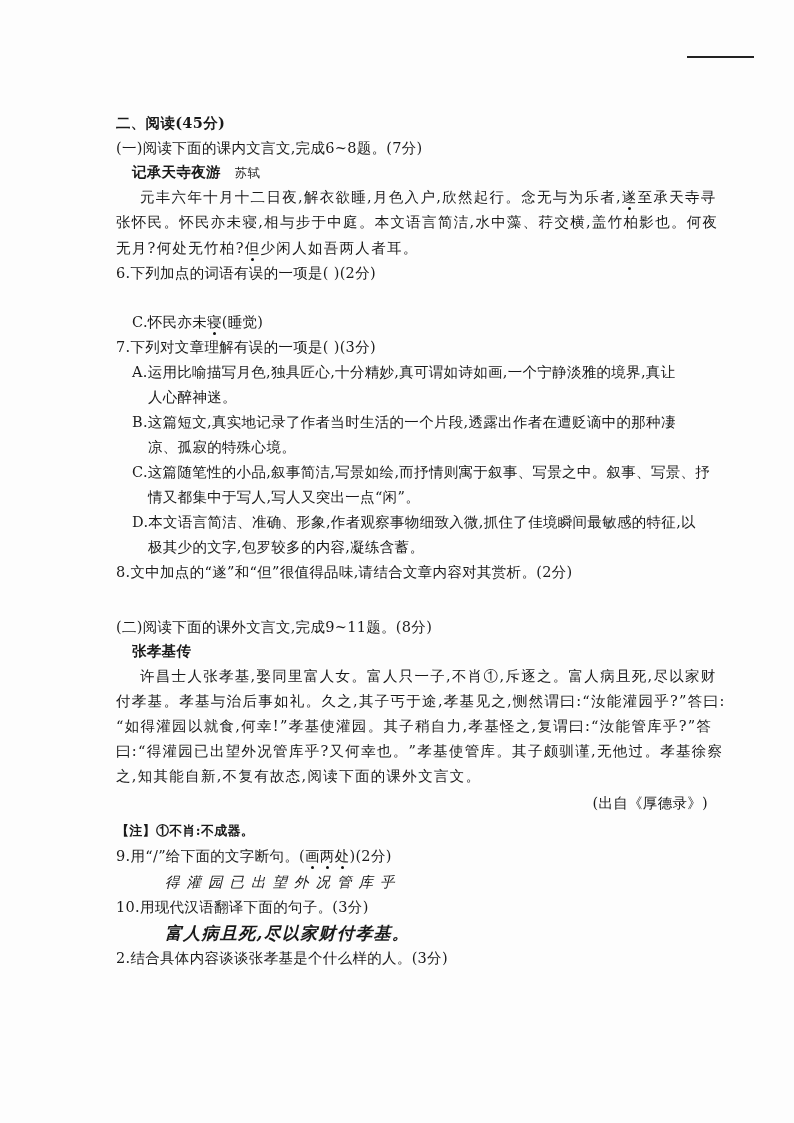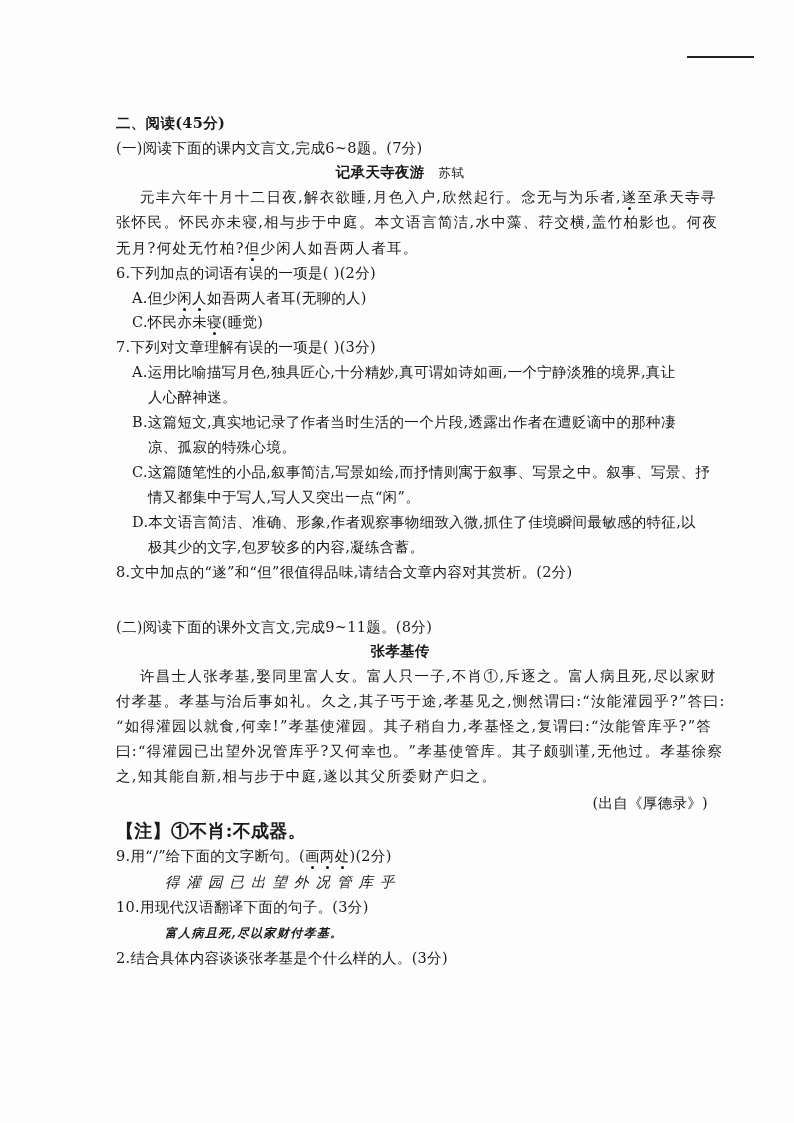--- a/index.html
+++ b/index.html
@@ -1,26 +1,26 @@
 <!DOCTYPE html>
 <html><head>
 <meta charset="utf-8">
 <style>
   html, body { margin:0; padding:0; }
   body { width:794px; height:1123px; background:#fdfdfd; position:relative; overflow:hidden;
          font-family:"DejaVu Serif","Liberation Serif",serif; color:#1a1a1a; }
   .topline { position:absolute; left:687px; top:56px; width:67px; height:2px; background:#222; }
   .ln { position:absolute; left:116px; width:592px; font-size:14.5px; line-height:20px; white-space:nowrap; letter-spacing:0.3px; }
   .bold { font-weight:bold; }
-  .center { text-align:center; left:104px; width:592px; }
+  .center { left:132px; width:592px; }
   .ind1 { left:132px; }
   .ind2 { left:148px; }
   .body { letter-spacing:1.3px; font-size:14.5px; }
   .src { text-align:right; left:116px; width:592px; }
-  .note { font-size:18px; }
+  .note { font-size:13px; }
   .wide { letter-spacing:7px; font-style:italic; font-weight:normal; }
   .author { font-weight:normal; font-size:12.5px; margin-left:14px; }
   .dot { position:relative; }
   .dot::after { content:""; position:absolute; left:50%; bottom:-5px; width:3px; height:3px; margin-left:-1.5px; background:#111; border-radius:50%; }
   .colB { position:absolute; left:416px; }
 </style>
 </head>
 <body>
 
 <div class="topline"></div>
@@ -34,21 +34,20 @@
 <div class="ln body ind2" style="top:187px;left:140px">
   <span>元丰六年十月十二日夜,解衣欲睡,月色入户,欣然起行。念无与为乐者,</span><span class="dot">遂</span><span>至承天寺寻</span>
 </div>
 <div class="ln body" style="top:212px">张怀民。怀民亦未寝,相与步于中庭。本文语言简洁,水中藻、荇交横,盖竹柏影也。何夜</div>
 <div class="ln body" style="top:238px">
   <span>无月?何处无竹柏?</span><span class="dot">但</span><span>少闲人如吾两人者耳。</span>
 </div>
 
 <div class="ln" style="top:263px">6.下列加点的词语有误的一项是(    )(2分)</div>
 <div class="ln ind1" style="top:288px;width:560px">
-  <span><span>A.但少</span><span class="dot">闲</span><span class="dot">人</span><span>如吾两人者耳(无聊的人)</span></span>
 </div>
 <div class="ln ind1" style="top:312px;width:560px">
   <span><span>C.怀民亦未</span><span class="dot">寝</span><span>(睡觉)</span></span>
 </div>
 
 <div class="ln" style="top:337px">7.下列对文章理解有误的一项是(    )(3分)</div>
 <div class="ln ind1" style="top:362px">A.运用比喻描写月色,独具匠心,十分精妙,真可谓如诗如画,一个宁静淡雅的境界,真让</div>
 <div class="ln ind2" style="top:387px">人心醉神迷。</div>
 <div class="ln ind1" style="top:412px">B.这篇短文,真实地记录了作者当时生活的一个片段,透露出作者在遭贬谪中的那种凄</div>
 <div class="ln ind2" style="top:437px">凉、孤寂的特殊心境。</div>
@@ -58,26 +57,26 @@
 <div class="ln ind2" style="top:537px">极其少的文字,包罗较多的内容,凝练含蓄。</div>
 
 <div class="ln" style="top:562px">8.文中加点的“遂”和“但”很值得品味,请结合文章内容对其赏析。(2分)</div>
 
 <div class="ln" style="top:617px">(二)阅读下面的课外文言文,完成9~11题。(8分)</div>
 <div class="ln center bold" style="top:641px">张孝基传</div>
 <div class="ln body" style="top:666px;left:140px">许昌士人张孝基,娶同里富人女。富人只一子,不肖①,斥逐之。富人病且死,尽以家财</div>
 <div class="ln body" style="top:691px">付孝基。孝基与治后事如礼。久之,其子丐于途,孝基见之,恻然谓曰:“汝能灌园乎?”答曰:</div>
 <div class="ln body" style="top:716px">“如得灌园以就食,何幸!”孝基使灌园。其子稍自力,孝基怪之,复谓曰:“汝能管库乎?”答</div>
 <div class="ln body" style="top:741px">曰:“得灌园已出望外况管库乎?又何幸也。”孝基使管库。其子颇驯谨,无他过。孝基徐察</div>
-<div class="ln body" style="top:766px">之,知其能自新,相与步于中庭,遂以其父所委财产归之。</div>
+<div class="ln body" style="top:766px">之,知其能自新,不复有故态,阅读下面的课外文言文。</div>
 <div class="ln src" style="top:793px">(出自《厚德录》)</div>
 
 <div class="ln note bold" style="top:821px">【注】①不肖:不成器。</div>
 
 <div class="ln" style="top:846px">
   <span>9.用“/”给下面的文字断句。(</span><span class="dot">画</span><span class="dot">两</span><span class="dot">处</span><span>)(2分)</span>
 </div>
 <div class="ln wide" style="top:872px;left:165px">得灌园已出望外况管库乎</div>
 
 <div class="ln" style="top:897px">10.用现代汉语翻译下面的句子。(3分)</div>
-<div class="ln body" style="top:923px;left:165px;font-size:12px;font-weight:bold;font-style:italic">富人病且死,尽以家财付孝基。</div>
+<div class="ln body" style="top:923px;left:165px;font-size:17px;font-weight:bold;font-style:italic">富人病且死,尽以家财付孝基。</div>
 
 <div class="ln" style="top:948px">2.结合具体内容谈谈张孝基是个什么样的人。(3分)</div>
 
 </body></html>

